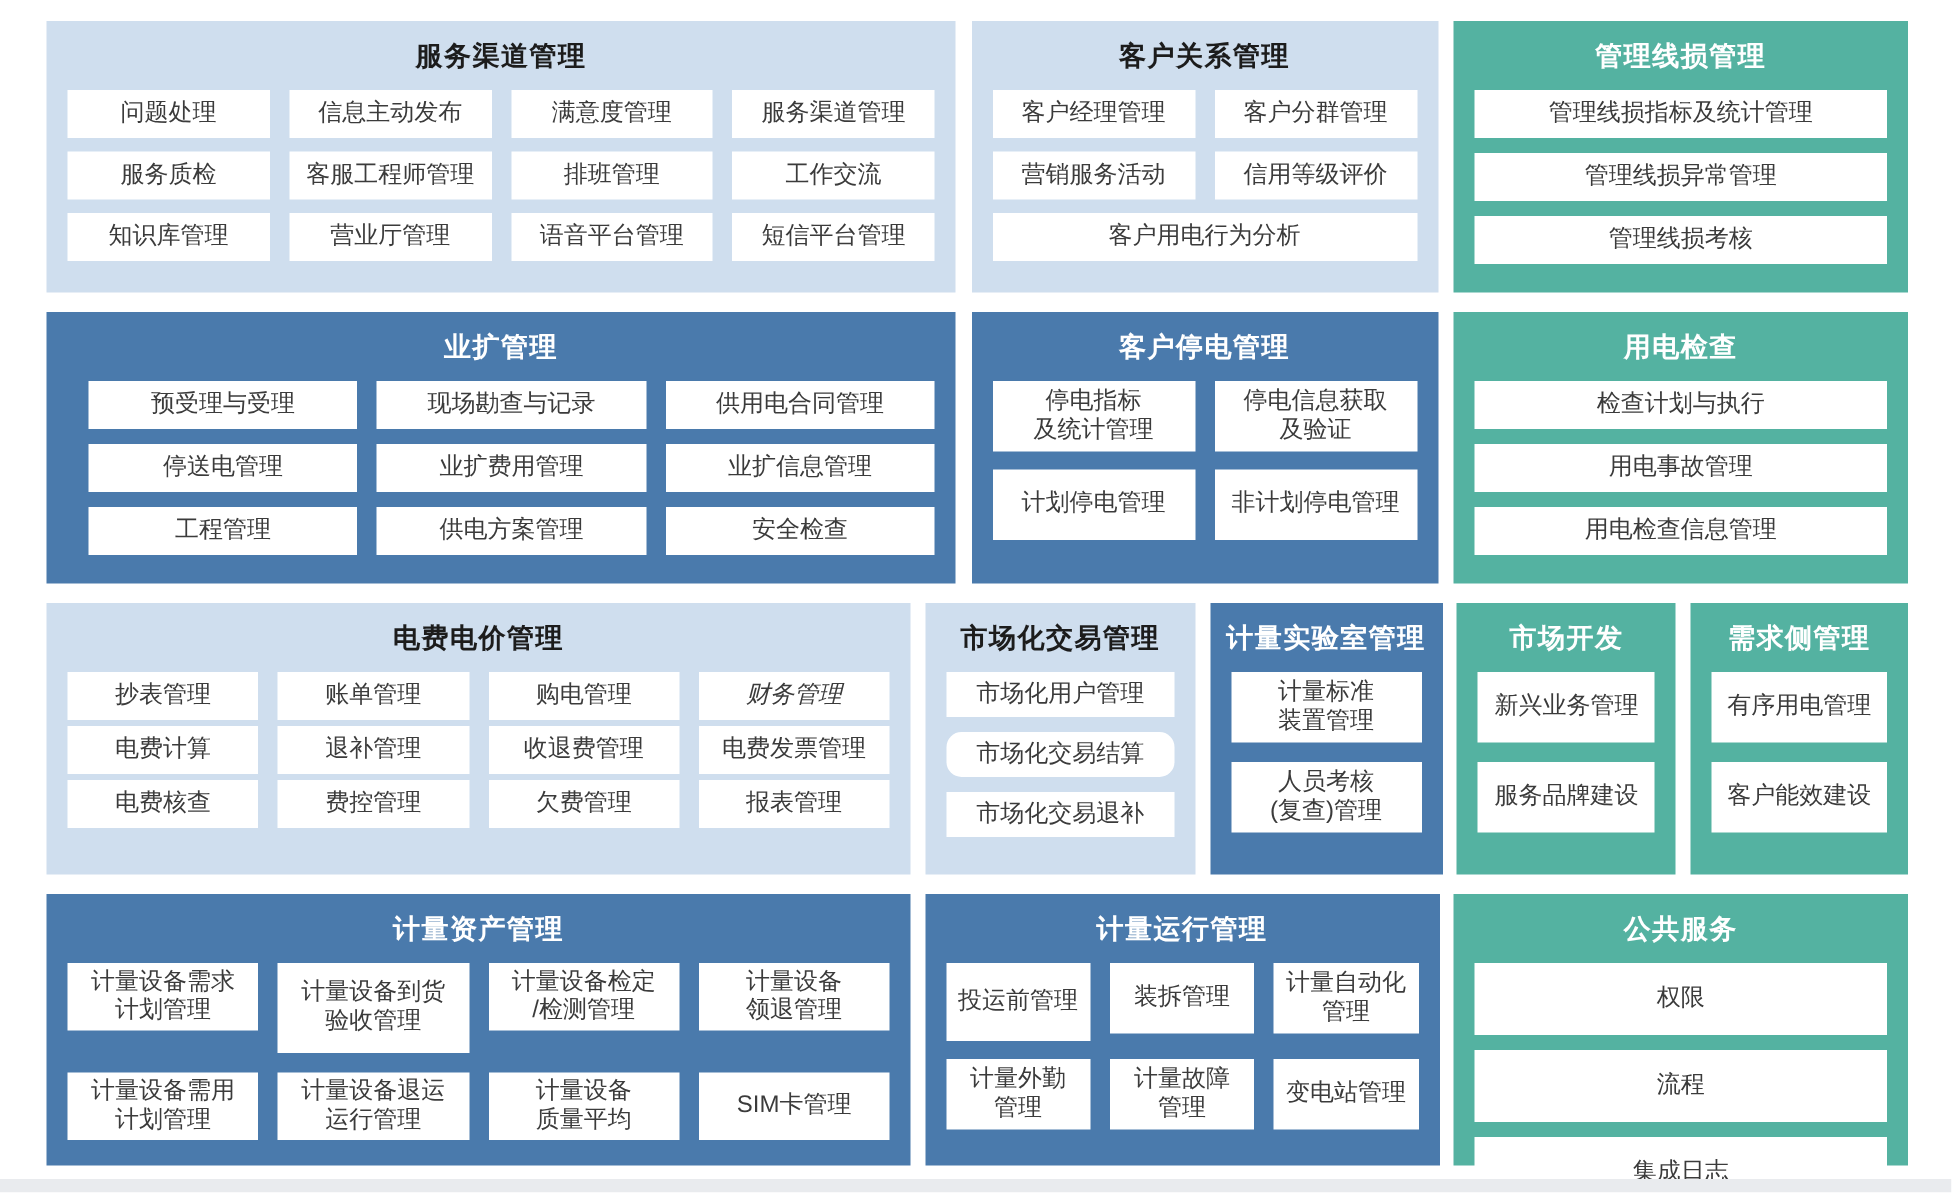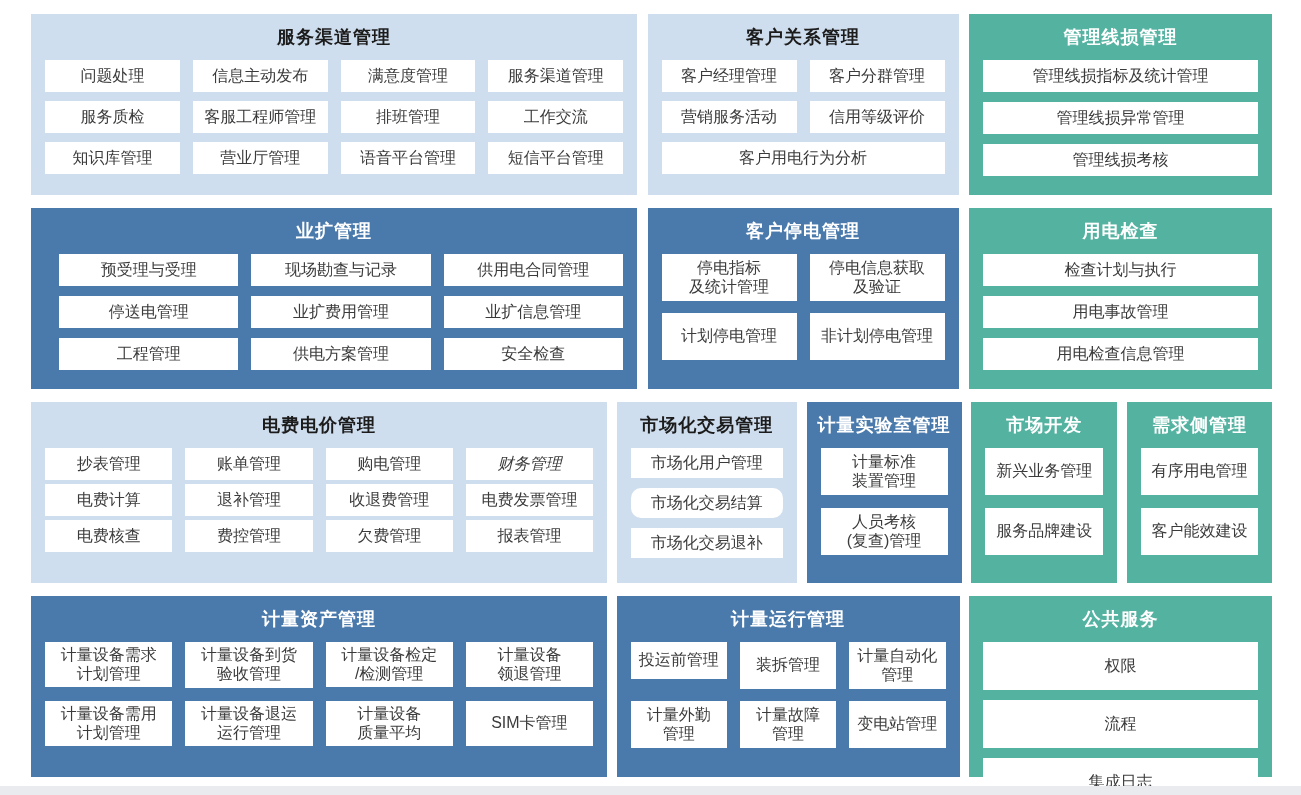--- a/index.html
+++ b/index.html
@@ -158,39 +158,39 @@
           <div class="item" style="height: 47px;">客户能效建设</div>
         </div>
       </section>
     </div>
   <div class="panel-row">
       <section class="panel theme-dark" style="width: 576px;">
         <div class="panel-title">计量资产管理</div>
         <div class="items" style="grid-template-columns: repeat(4, 1fr); row-gap: 13px;">
           <div class="item" style="height: 45px;">计量设备需求
 计划管理</div>
-          <div class="item" style="height: 46px;">计量设备到货
+          <div class="item" style="height: 60px;">计量设备到货
 验收管理</div>
           <div class="item" style="height: 45px;">计量设备检定
 /检测管理</div>
           <div class="item" style="height: 45px;">计量设备
 领退管理</div>
           <div class="item" style="height: 45px;">计量设备需用
 计划管理</div>
           <div class="item" style="height: 45px;">计量设备退运
 运行管理</div>
           <div class="item" style="height: 45px;">计量设备
 质量平均</div>
           <div class="item" style="height: 45px;">SIM卡管理</div>
         </div>
       </section>
       <section class="panel theme-dark" style="width: 343px;">
         <div class="panel-title">计量运行管理</div>
         <div class="items" style="grid-template-columns: repeat(3, 1fr); row-gap: 12px;">
-          <div class="item" style="height: 37px; text-align: center;">投运前管理</div>
+          <div class="item" style="height: 52px; text-align: center;">投运前管理</div>
           <div class="item" style="height: 47px;">装拆管理</div>
           <div class="item" style="height: 47px;">计量自动化
 管理</div>
           <div class="item" style="height: 47px;">计量外勤
 管理</div>
           <div class="item" style="height: 47px;">计量故障
 管理</div>
           <div class="item" style="height: 47px;">变电站管理</div>
         </div>
       </section>

